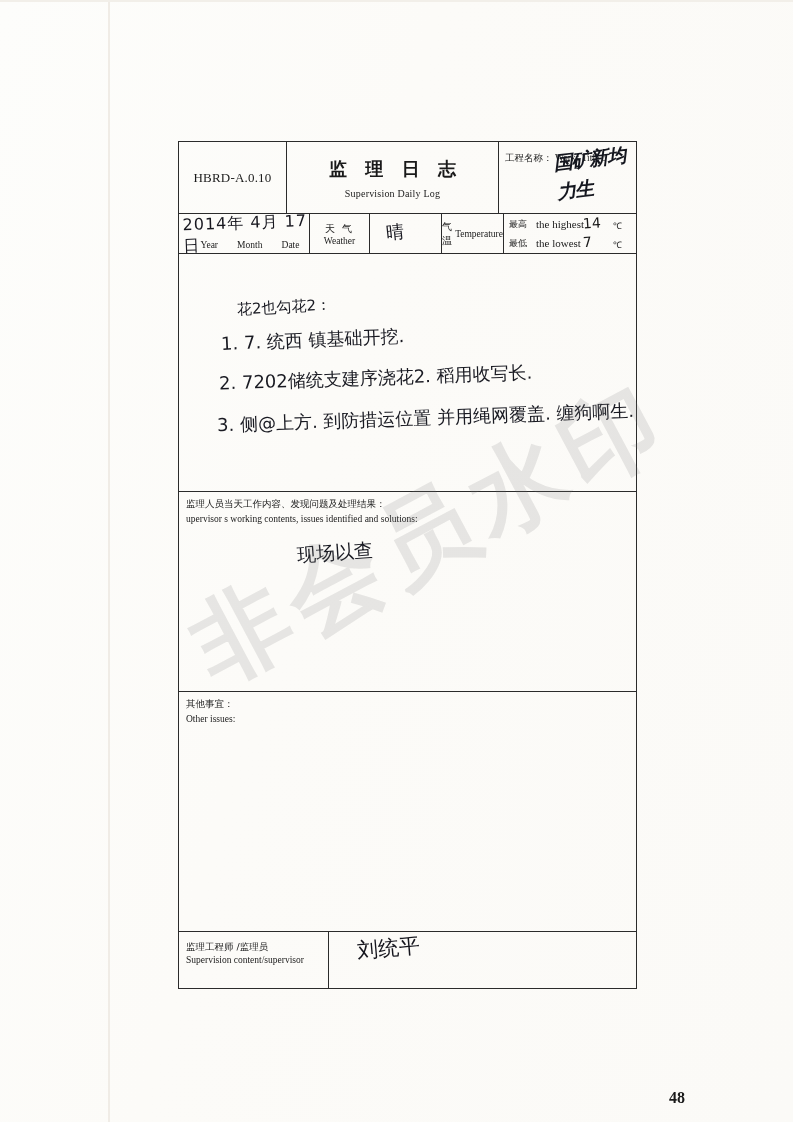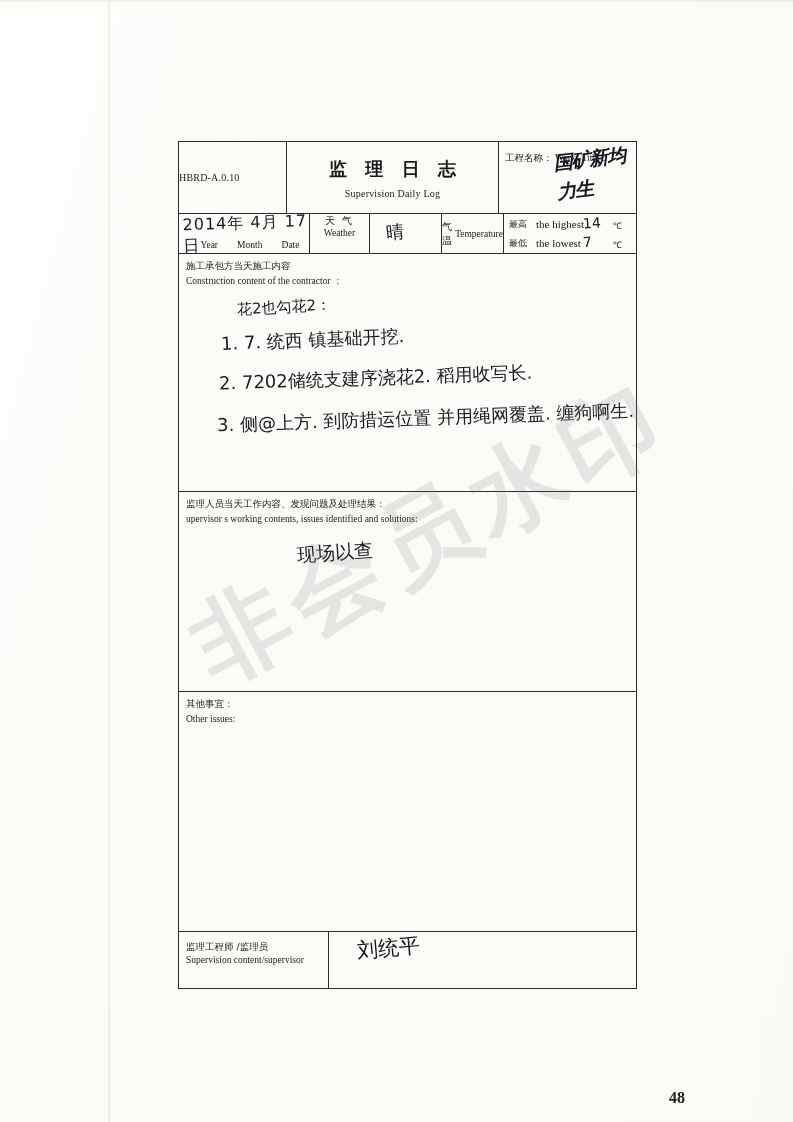--- a/index.html
+++ b/index.html
@@ -56,22 +56,22 @@
     position: relative;
   }
   .bdr-r { border-right: 1.4px solid #2b2b2b; }
 
   
   .hdr { height: 72px; }
   .hdr-code {
     width: 108px;
     display: flex;
     align-items: center;
-    justify-content: flex-start;
-    font-size: 10px;
+    justify-content: center;
+    font-size: 13px;
     letter-spacing: 0.2px;
   }
   .hdr-title {
     width: 212px;
     display: flex;
     flex-direction: column;
     align-items: center;
     justify-content: center;
   }
   .hdr-title .cn {
@@ -129,20 +129,21 @@
     bottom: 3px; left: 12px; right: 0;
     display: flex;
     justify-content: space-around;
     font-size: 9.5px;
   }
   .r2-weather {
     width: 60px;
     display: flex;
     flex-direction: column;
     align-items: center;
+    justify-content: center;
     font-size: 9.5px;
   }
   .r2-weather .cn {
     font-family: "DejaVu Sans", sans-serif;
     font-size: 10px;
     letter-spacing: 2px;
   }
   .r2-wval {
     width: 72px;
     position: relative;
@@ -331,24 +332,20 @@
       <div class="tline">
         <span class="lb">最低</span>
         <span class="en">the lowest</span>
         <span class="num">7</span>
         <span class="unit">℃</span>
       </div>
     </div>
   </div>
 
   <div class="row section-construction">
-    <div class="labelblk">
-      <span class="cn">施工承包方当天施工内容</span>
-      <span class="en">Construction content of the contractor ：</span>
-    </div>
     <span class="hw hw-c0">花2也勾花2：</span>
     <span class="hw hw-c1">1. 7. 统西 镇基础开挖.</span>
     <span class="hw hw-c2">2. 7202储统支建序浇花2. 稻用收写长.</span>
     <span class="hw hw-c3">3. 侧@上方. 到防措运位置 并用绳网覆盖.  缠狗啊生.</span>
   </div>
 
   <div class="row section-supervisor">
     <div class="labelblk">
       <span class="cn">监理人员当天工作内容、发现问题及处理结果：</span>
       <span class="en">upervisor s working contents, issues identified and solutions:</span>

